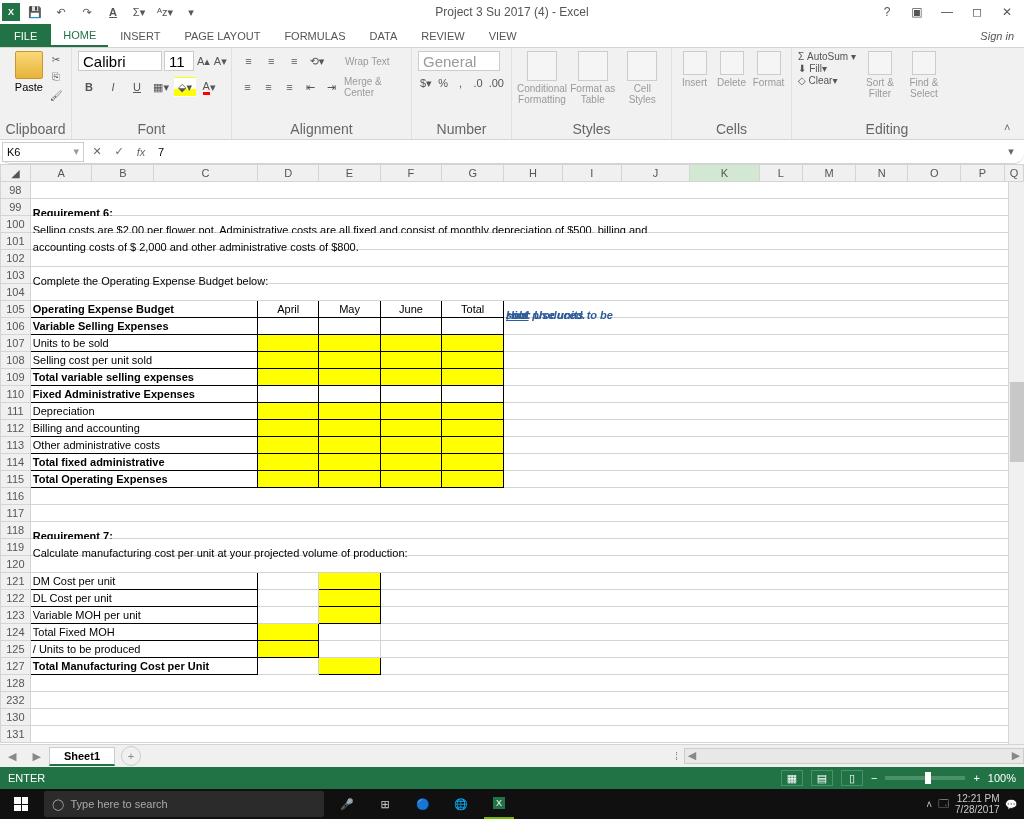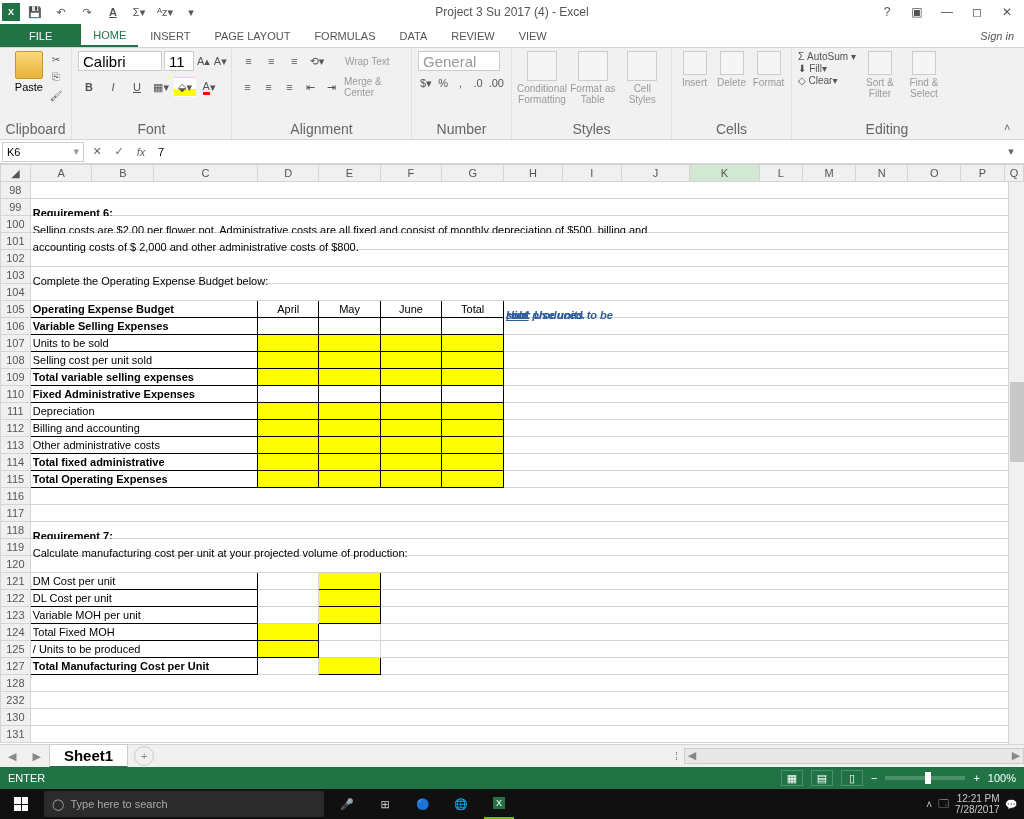--- a/index.html
+++ b/index.html
@@ -9,21 +9,21 @@
 .titlebar { height: 24px; background: #fff; display: flex; align-items: center; color: #666; position: relative; }
 .titlebar-left { display: flex; align-items: center; padding-left: 2px; gap: 4px; }
 .titlebar-icon { width: 18px; height: 18px; background: #217346; display: flex; align-items: center; justify-content: center; color: #fff; font-size: 9px; font-weight: bold; }
 .qat-btn { width: 22px; height: 22px; display: flex; align-items: center; justify-content: center; color: #555; }
 .titlebar-center { position: absolute; left: 50%; transform: translateX(-50%); color: #555; font-size: 12px; }
 .titlebar-right { margin-left: auto; display: flex; align-items: center; gap: 4px; padding-right: 4px; }
 .win-btn { width: 26px; height: 20px; display: flex; align-items: center; justify-content: center; color: #555; font-size: 12px; }
 
 
 .ribbon-tabs { height: 24px; background: #fff; display: flex; align-items: stretch; border-bottom: 1px solid #d4d4d4; }
-.file-tab { background: #217346; color: #fff; padding: 0 29px; display: flex; align-items: center; font-size: 11px; }
+.file-tab { background: #217346; color: #fff; padding: 0 14px; display: flex; align-items: center; font-size: 11px; }
 .ribbon-tab { padding: 0 12px; display: flex; align-items: center; color: #555; font-size: 11px; text-transform: uppercase; }
 .ribbon-tab.active { color: #217346; border-bottom: 2px solid #217346; }
 .signin { margin-left: auto; padding: 0 10px; color: #555; display: flex; align-items: center; font-style: italic; }
 
 
 .ribbon { height: 92px; background: #f1f1f1; border-bottom: 1px solid #d4d4d4; display: flex; position: relative; }
 .ribbon-group { border-right: 1px solid #e0e0e0; padding: 3px 6px; display: flex; flex-direction: column; position: relative; }
 .group-label { position: absolute; bottom: 2px; left: 0; right: 0; text-align: center; color: #666; font-size: 14px; }
 .group-body { flex: 1; display: flex; align-items: flex-start; gap: 4px; }
 .paste-btn { width: 38px; display: flex; flex-direction: column; align-items: flex-end; gap: 2px; }
@@ -31,21 +31,21 @@
 .mini-col { display: flex; flex-direction: column; gap: 2px; }
 .mini-btn { width: 18px; height: 16px; display: flex; align-items: center; justify-content: center; color: #555; font-size: 10px; }
 .font-row { display: flex; gap: 2px; align-items: center; margin-bottom: 4px; }
 .font-select { height: 20px; border: 1px solid #ccc; background: #fff; padding: 0 4px; font-size: 15px; }
 .btn-sm { width: 22px; height: 20px; display: flex; align-items: center; justify-content: center; color: #555; border: 1px solid transparent; font-size: 11px; }
 .big-btn { display: flex; flex-direction: column; align-items: center; gap: 2px; width: 48px; color: #9a9a9a; font-size: 10px; text-align: center; }
 .big-icon { width: 30px; height: 30px; border: 1px solid #ccc; background: #f5f5f5; }
 .collapse-btn { position: absolute; right: 4px; bottom: 2px; width: 16px; height: 16px; color: #666; }
 
 
-.formula-bar { height: 24px; border-bottom: 1px solid #d4d4d4; display: flex; align-items: center; background: #fff; }
+.formula-bar { height: 24px; border-bottom: 1px solid #d4d4d4; display: flex; align-items: center; background: #fff; border-radius: 10px; }
 .name-box { width: 82px; height: 20px; border: 1px solid #ccc; margin: 0 2px; padding: 0 4px; display: flex; align-items: center; background: #fff; font-size: 11px; }
 .fb-btn { width: 22px; height: 20px; display: flex; align-items: center; justify-content: center; color: #666; }
 .fx { font-style: italic; color: #666; }
 .formula-input { flex: 1; height: 20px; border: none; padding: 0 6px; font-size: 11px; }
 
 
 .grid-wrap { position: absolute; top: 164px; left: 0; right: 0; bottom: 45px; overflow: hidden; background: #fff; }
 .grid { border-collapse: collapse; table-layout: fixed; }
 .grid th, .grid td { border: 1px solid #d4d4d4; height: 17px; font-size: 11px; padding: 0 2px; overflow: hidden; white-space: nowrap; }
 .grid th { background: #f0f0f0; color: #555; font-weight: normal; text-align: center; position: sticky; }
@@ -63,21 +63,21 @@
 .yellow { background: #ffff00; }
 .bbox { border: 1px solid #000 !important; }
 .hint { color: #2e5c9a; font-style: italic; font-weight: bold; }
 .selected-col { background: #d2e8d2 !important; }
 .oflow { overflow: visible !important; position: relative; }
 .oflow span { position: absolute; white-space: nowrap; }
 
 
 .sheet-tabs { position: absolute; bottom: 22px; left: 0; right: 0; height: 23px; background: #f0f0f0; border-top: 1px solid #d4d4d4; display: flex; align-items: center; }
 .sheet-nav { padding: 0 8px; color: #888; }
-.sheet-tab { background: #fff; border: 1px solid #ccc; border-bottom: 2px solid #217346; padding: 2px 14px; font-weight: bold; font-size: 15px; }
+.sheet-tab { background: #fff; border: 1px solid #ccc; border-bottom: 2px solid #217346; padding: 2px 14px; font-weight: bold; font-size: 11px; }
 .sheet-add { width: 20px; height: 20px; border: 1px solid #ccc; border-radius: 50%; margin-left: 6px; display: flex; align-items: center; justify-content: center; color: #888; }
 .hscroll { margin-left: auto; width: 340px; height: 16px; background: #e8e8e8; border: 1px solid #ccc; display: flex; }
 
 
 .status-bar { position: absolute; bottom: 0; left: 0; right: 0; height: 22px; background: #217346; color: #fff; display: flex; align-items: center; font-size: 11px; padding: 0 8px; }
 .status-right { margin-left: auto; display: flex; align-items: center; gap: 8px; }
 .view-btn { width: 22px; height: 16px; border: 1px solid #4a9068; display: flex; align-items: center; justify-content: center; }
 .zoom-slider { width: 80px; height: 4px; background: #4a9068; position: relative; }
 .zoom-thumb { position: absolute; width: 6px; height: 12px; background: #fff; top: -4px; left: 50%; }
 

